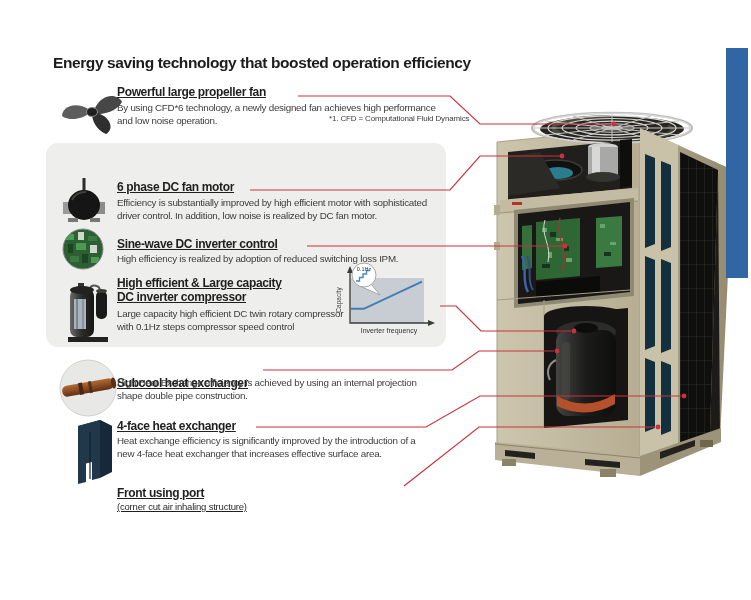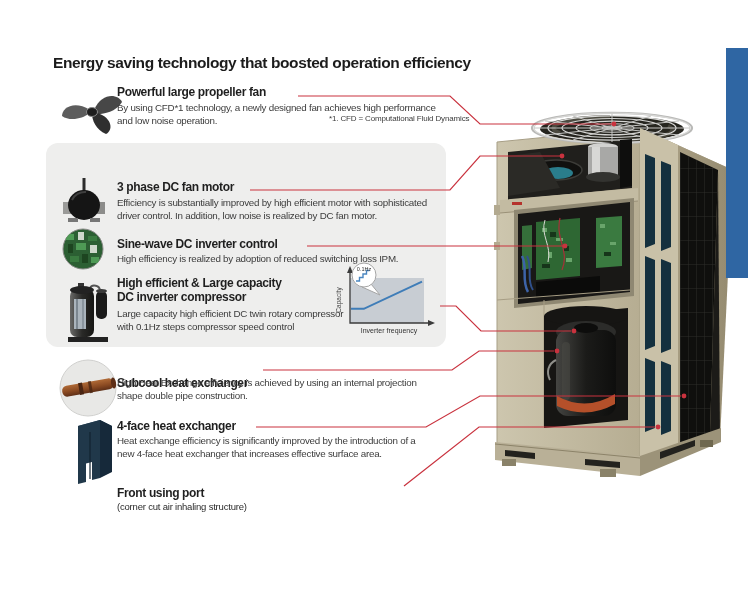--- a/index.html
+++ b/index.html
@@ -2,21 +2,21 @@
 <html style="--accent-red: #c9323e; --brand-blue: #2f66a3; --panel-gray: #eeeeed; --chart-line-blue: #3f7db8; --cabinet-beige: #c6bfa7;"><head>
 <meta charset="utf-8">
 <style>
   html,body { margin:0; padding:0; background:#fff; }
   .page { position:relative; width:751px; height:600px; background:#ffffff;
           font-family:"Liberation Sans", sans-serif; overflow:hidden; }
   .abs { position:absolute; }
   .main-title { left:53px; top:54px; margin:0; font-size:15.5px; font-weight:bold;
                 letter-spacing:-0.4px; color:#1c1c1c; white-space:nowrap; }
   .ftitle { font-size:12px; font-weight:bold; letter-spacing:-0.35px; color:#1f1f1f;
-            line-height:13.5px; white-space:pre-line; }
+            line-height:13.5px; white-space:pre-line;text-decoration:underline; }
   .fbody  { font-size:9.8px; letter-spacing:-0.25px; color:#3c3c3c; line-height:13px;
             white-space:pre-line; }
   .footnote { font-size:8px; letter-spacing:-0.15px; color:#3c3c3c;margin-left:26px; }
   .inverter-box { left:46px; top:143px; width:400px; height:204px;
                   background:var(--panel-gray,#eeeeed); border-radius:12px; }
   .all-inverter { left:66px; top:146px; font-size:24px; letter-spacing:-0.5px;
                   color:var(--accent-red,#c9323e); white-space:nowrap; }
   .suffix { font-weight:normal; font-size:9.5px; letter-spacing:-0.2px; color:#2a2a2a;text-align:center; }
   .blue-bar { left:726px; top:48px; width:22px; height:230px;
               background:var(--brand-blue,#2f66a3); }
@@ -199,35 +199,35 @@
 
   <h1 class="abs main-title">Energy saving technology that boosted operation efficiency</h1>
 
   <svg class="abs" style="left:56px;top:86px" width="72" height="52" viewBox="0 0 72 52">
     <path d="M38,24 C46,6 62,8 66,16 C60,26 48,28 42,28 Z" fill="#474747"></path>
     <path d="M38,26 C56,30 58,44 50,48 C40,44 36,34 36,28 Z" fill="#2f2f2f"></path>
     <path d="M34,24 C18,14 6,22 6,30 C14,36 28,32 32,28 Z" fill="#5d5d5d"></path>
     <ellipse cx="36" cy="26" rx="5.5" ry="4.5" fill="#1e1e1e" stroke="#8a8a8a" stroke-width="1"></ellipse>
   </svg>
   <div class="abs ftitle" style="left:117px;top:86px">Powerful large propeller fan</div>
-  <div class="abs fbody" style="left:117px;top:101px">By using CFD*1 technology, a newly designed fan achieves high performance
+  <div class="abs fbody" style="left:117px;top:101px">By using CFD*6 technology, a newly designed fan achieves high performance
 and low noise operation.</div>
   <div class="abs footnote" style="left:303px;top:114px">*1. CFD = Computational Fluid Dynamics</div>
 
 
   <svg class="abs" style="left:62px;top:176px" width="44" height="48" viewBox="0 0 44 48">
     <rect x="20.5" y="2" width="3" height="13" fill="#2b2b2b"></rect>
     <rect x="1" y="26" width="9" height="12" fill="#9a9a98"></rect>
     <rect x="34" y="26" width="9" height="12" fill="#8c8c8a"></rect>
     <ellipse cx="22" cy="29" rx="16" ry="15" fill="#151515"></ellipse>
     <path d="M10,24 A14,13 0 0 1 24,16" stroke="#3f3f3f" stroke-width="2" fill="none"></path>
     <rect x="6" y="42" width="10" height="4" fill="#777"></rect>
     <rect x="28" y="42" width="10" height="4" fill="#777"></rect>
   </svg>
-  <div class="abs ftitle" style="left:117px;top:181px">3 phase DC fan motor</div>
+  <div class="abs ftitle" style="left:117px;top:181px">6 phase DC fan motor</div>
   <div class="abs fbody" style="left:117px;top:196px">Efficiency is substantially improved by high efficient motor with sophisticated
 driver control. In addition, low noise is realized by DC fan motor.</div>
 
   <svg class="abs" style="left:62px;top:228px" width="42" height="42" viewBox="0 0 42 42">
     <defs>
         <clipPath id="pcbClip">
           <circle cx="21" cy="21" r="20"></circle>
         </clipPath>
       </defs>
     <circle cx="21" cy="21" r="20" fill="#2c5f33" stroke="#8b8b89" stroke-width="1"></circle>

